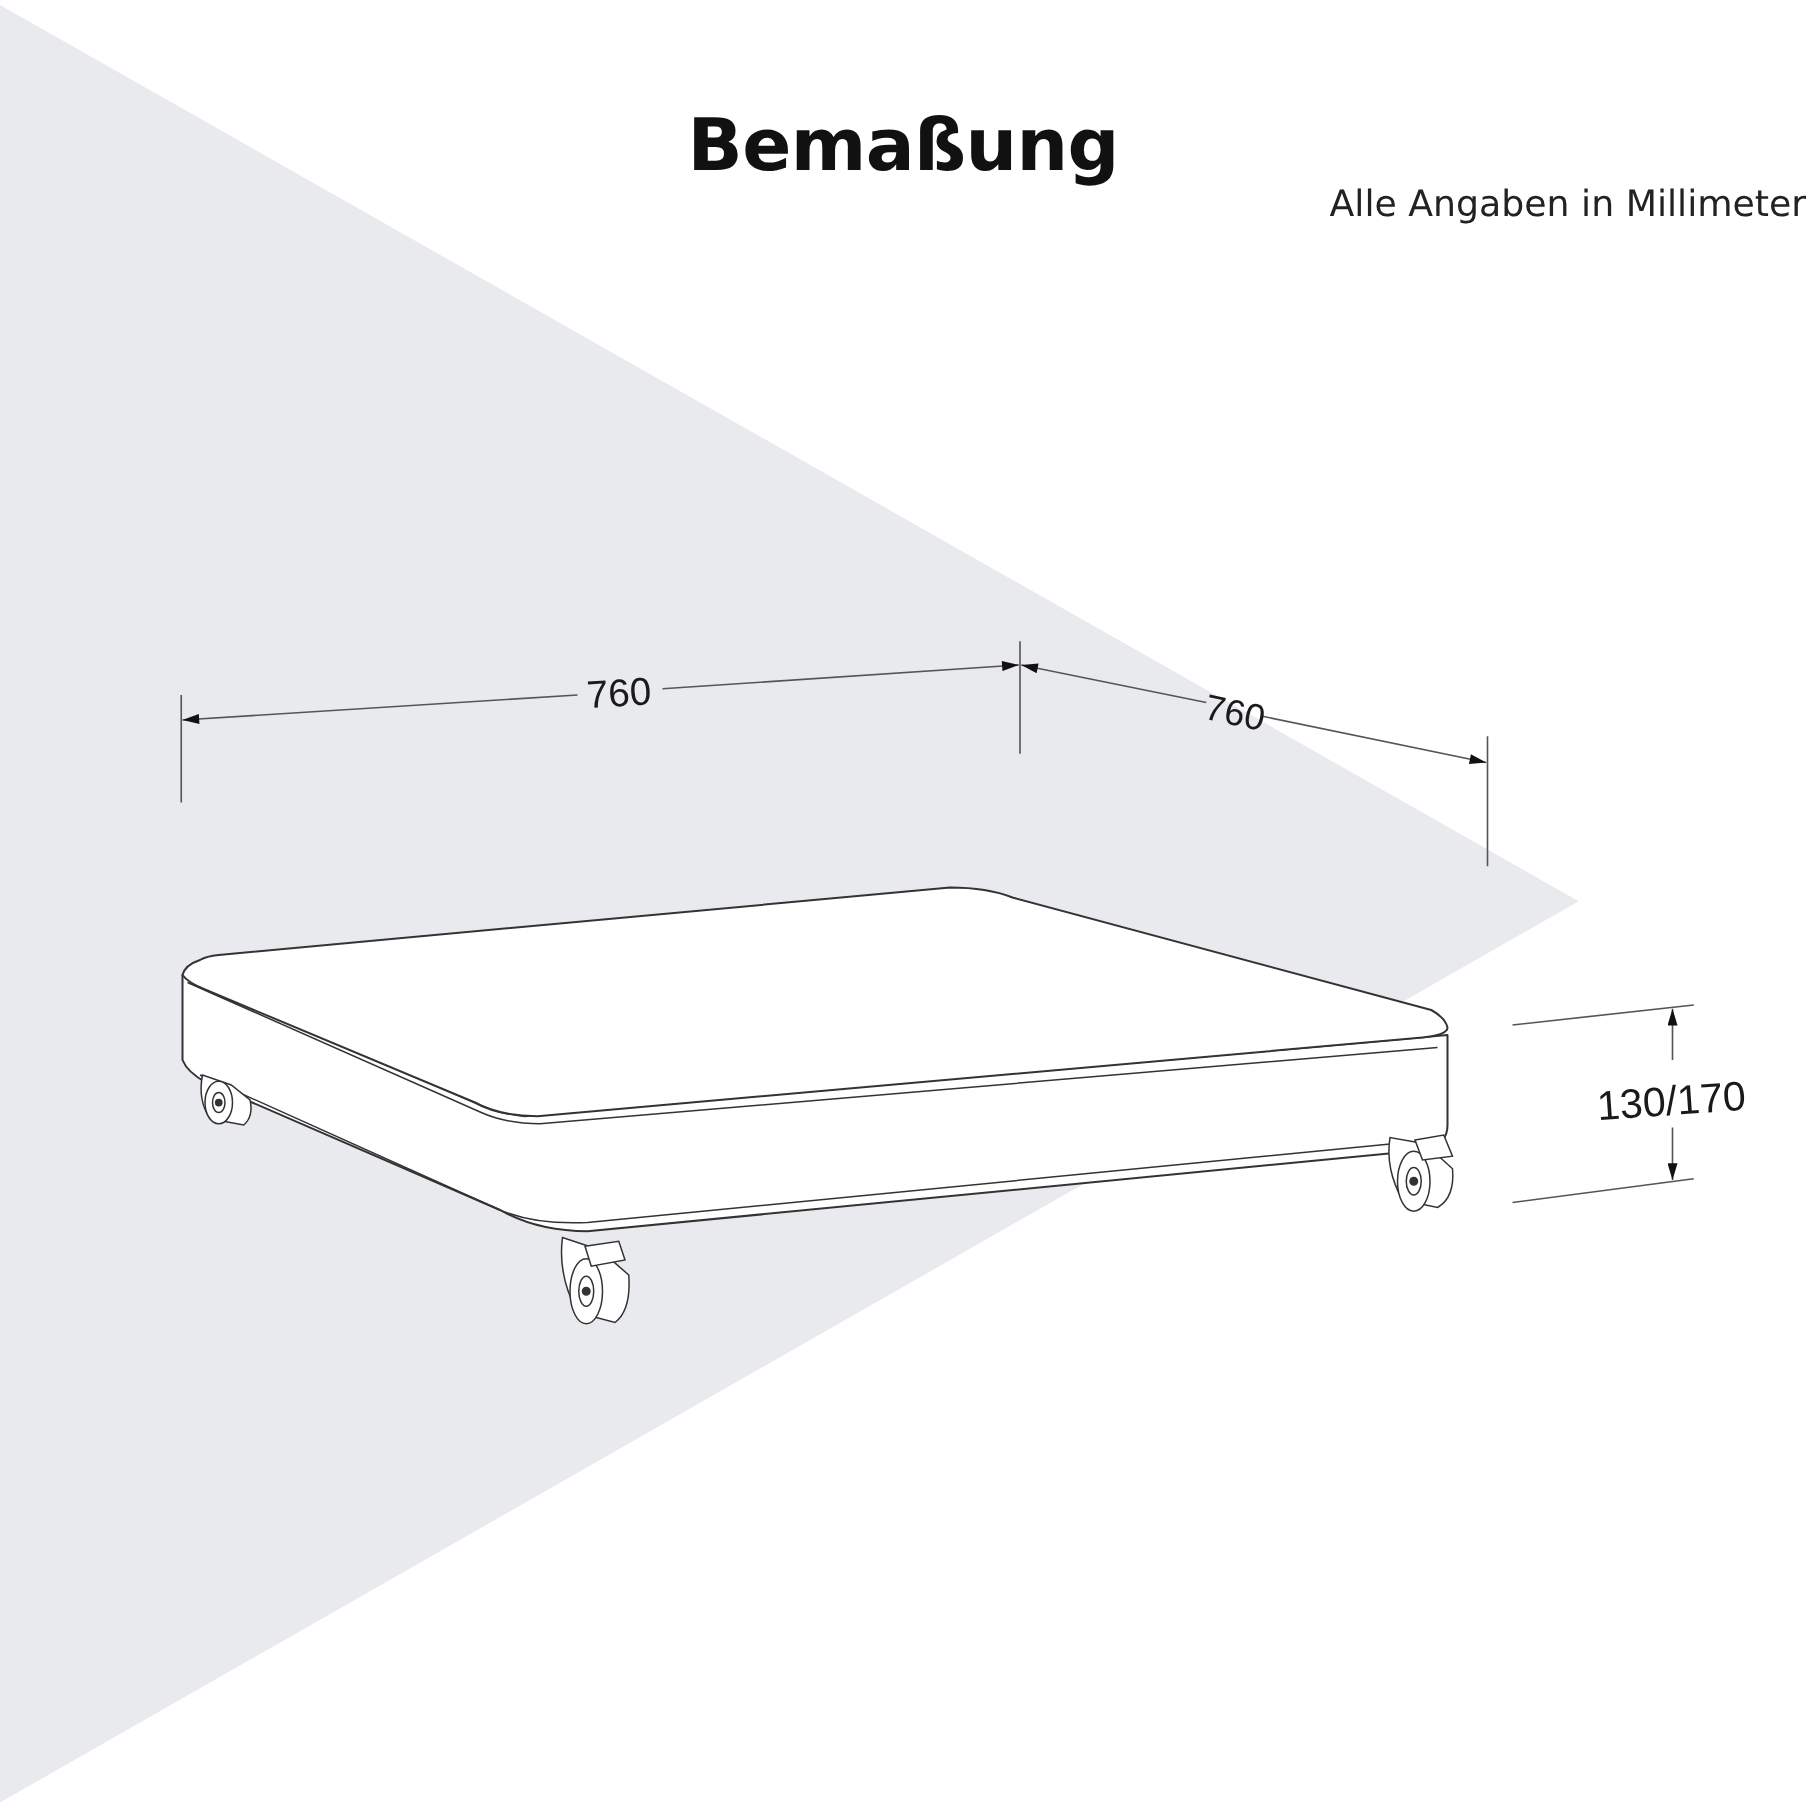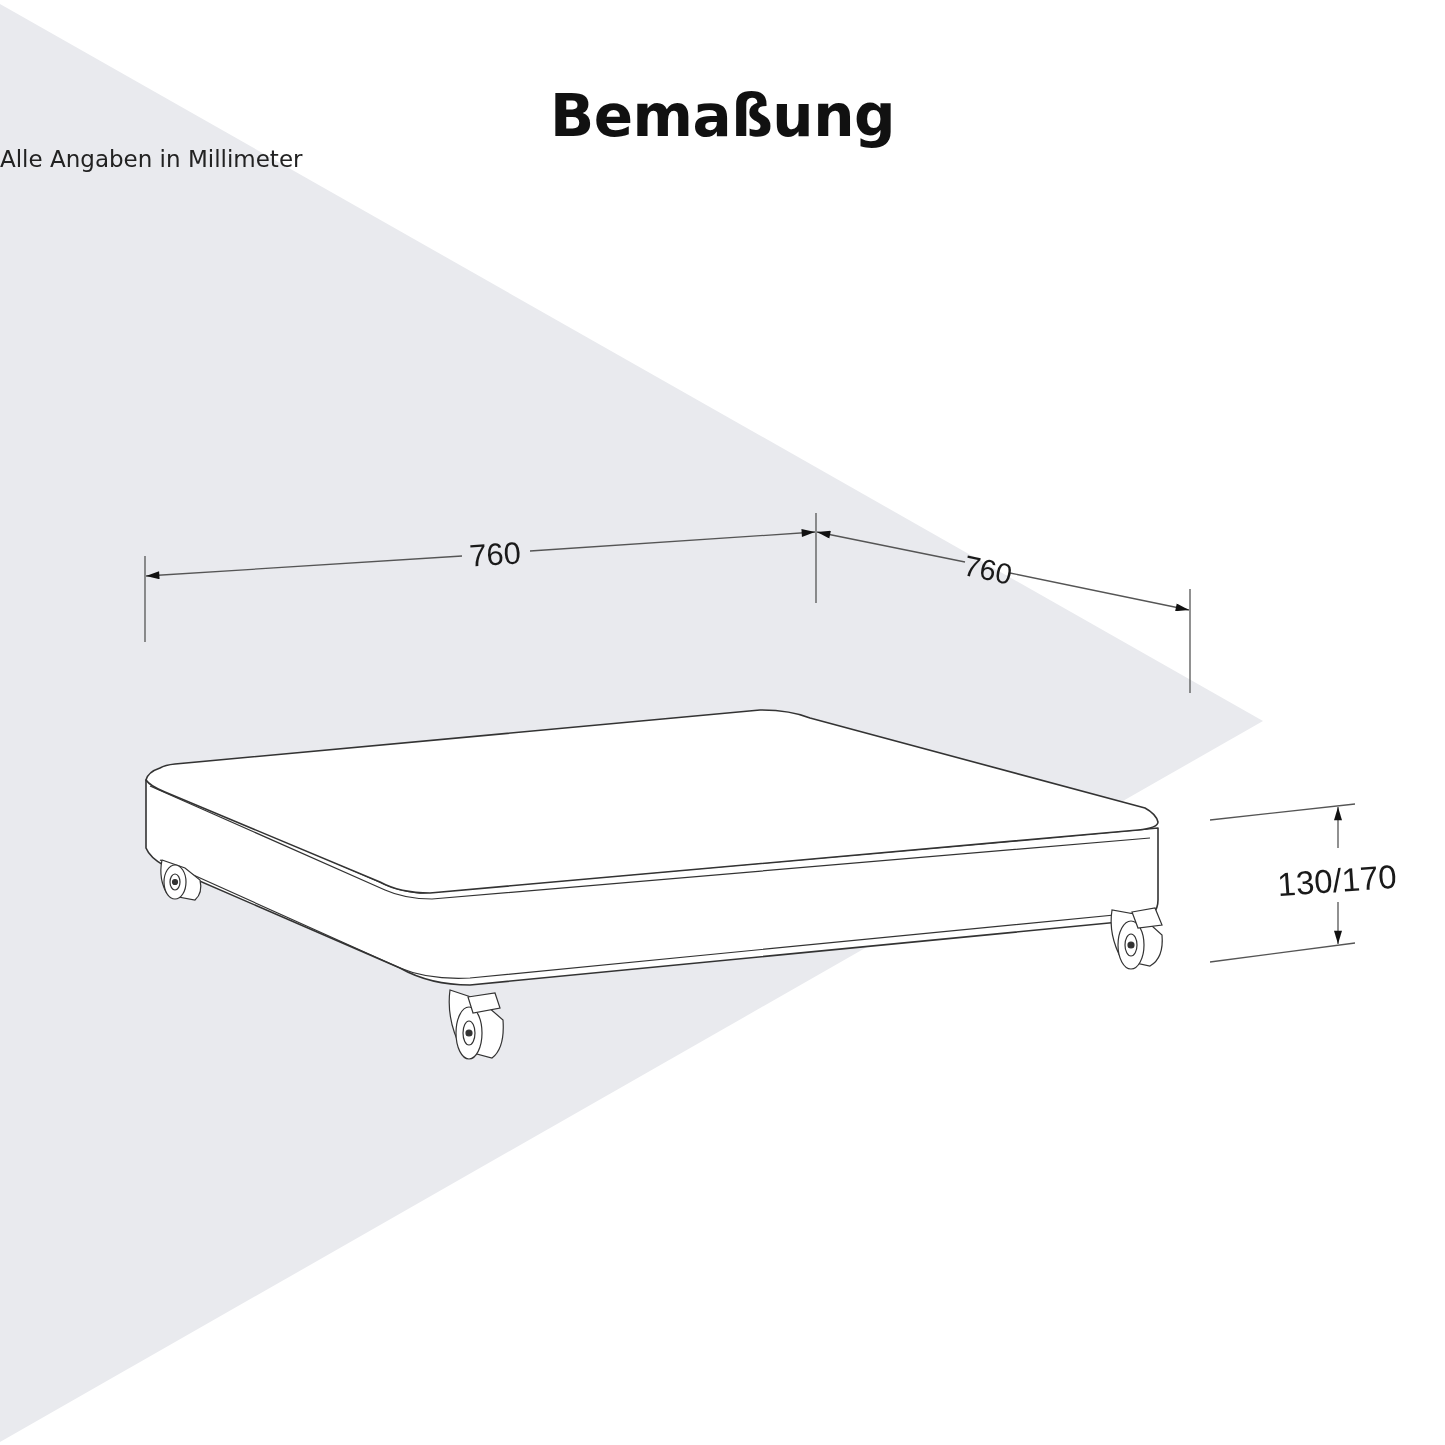--- a/index.html
+++ b/index.html
@@ -1,19 +1,19 @@
 <!DOCTYPE html>
 <html><head>
   <meta charset="utf-8">
   <style>
     html, body { margin: 0; padding: 0; }
     body { width: 1445px; height: 1445px; position: relative; background: #ffffff; overflow: hidden; font-family: "Liberation Sans", sans-serif; }
     .bg-svg { position: absolute; left: 0; top: 0; }
     .title { position: absolute; left: 0; width: 1445px; top: 82px; text-align: center; font-family: "DejaVu Sans", sans-serif; font-weight: bold; font-size: 58px; color: #111111; letter-spacing: -0.5px; }
-    .subtitle { position: absolute; left: 0; width: 1445px; top: 146px; text-align: left; font-family: "DejaVu Sans", sans-serif; font-weight: normal; font-size: 23px; color: #222222; }
+    .subtitle { position: absolute; left: 0; width: 1445px; top: 146px; text-align: right; font-family: "DejaVu Sans", sans-serif; font-weight: normal; font-size: 29px; color: #222222; }
     .dim-label { font-family: "Liberation Sans", sans-serif; fill: #1a1a1a; }
   </style>
 </head>
 <body>
 
 <svg class="bg-svg" width="1445" height="1445" viewBox="0 0 1445 1445" xmlns="http://www.w3.org/2000/svg">
   <defs>
     <marker id="arrow" viewBox="0 0 10 6" refX="10" refY="3" markerWidth="16" markerHeight="8" orient="auto-start-reverse" markerUnits="userSpaceOnUse">
       <path d="M0,0 L10,3 L0,6 Z" fill="#111"></path>
     </marker>

